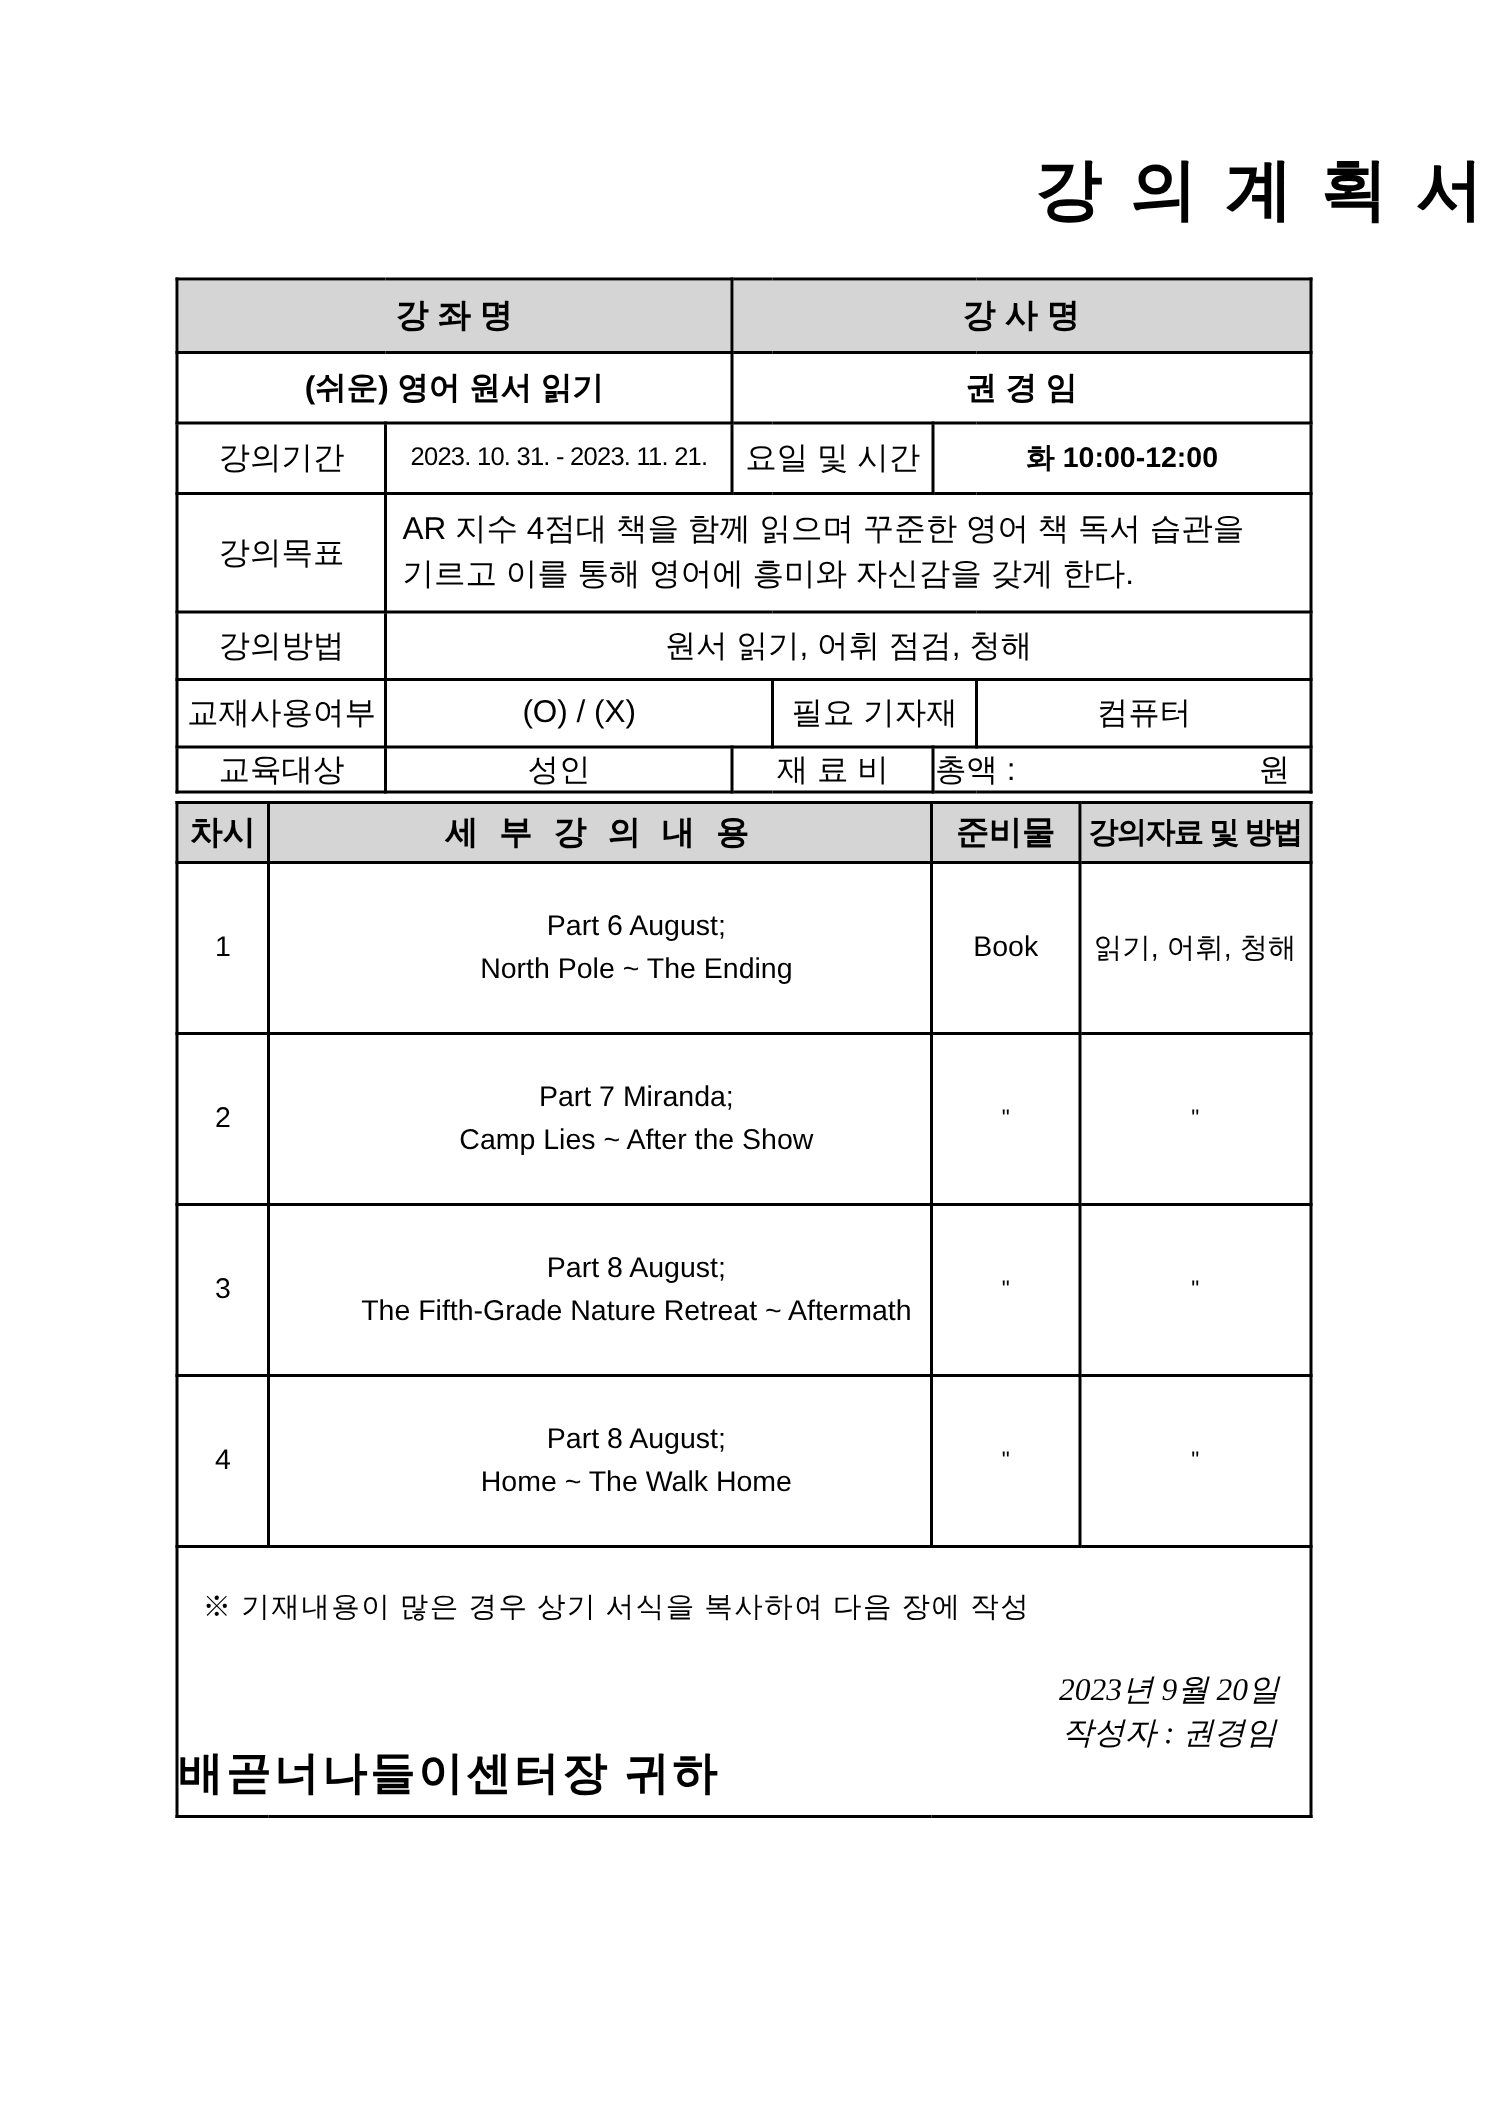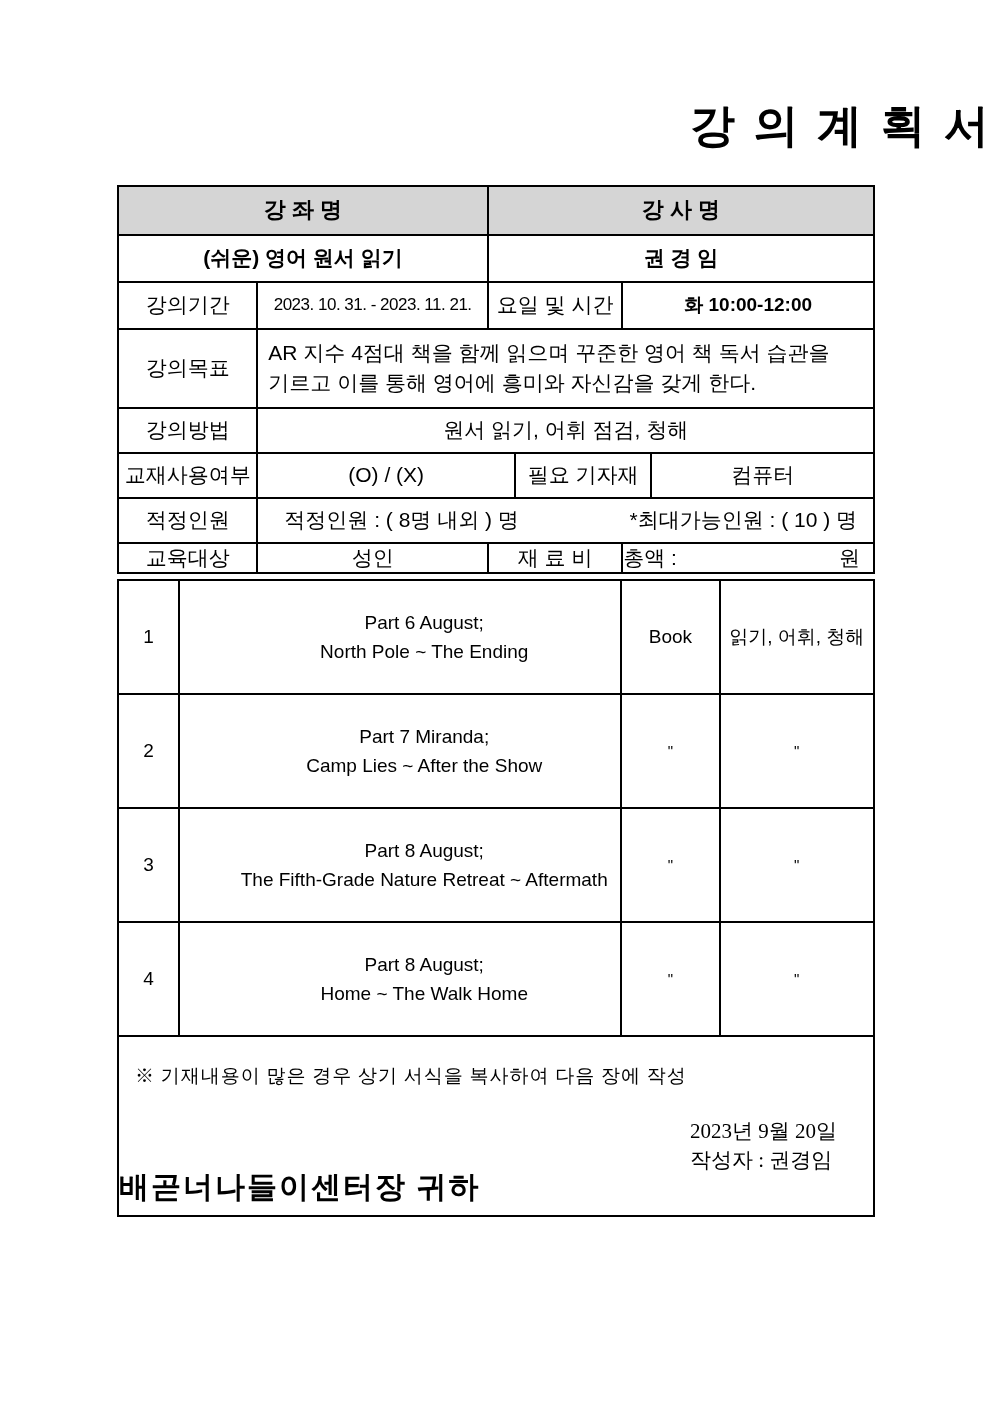--- a/index.html
+++ b/index.html
@@ -60,26 +60,27 @@
     top: 26px;
     left: 16px;
     font-family: "Liberation Serif", serif;
     font-size: 19px;
     letter-spacing: 1px;
     white-space: nowrap;
   }
   .sign-block {
     position: absolute;
     top: 80px;
-    right: 36px;
-    text-align: left;
+    right: 20px;
+    text-align: center;
     font-family: "Liberation Serif", serif;
     font-size: 21px;
     line-height: 29px;
     white-space: nowrap;
+    font-style: italic;
   }
   .recipient {
     position: absolute;
     bottom: 7px;
     left: 0px;
     font-family: "Liberation Serif", serif;
     font-size: 30px;
     font-weight: 600;
     letter-spacing: 2px;
     white-space: nowrap;
@@ -126,29 +127,20 @@
     <tr style="height:45px">
       <td>강의방법</td>
       <td colspan="5">원서 읽기, 어휘 점검, 청해</td>
     </tr>
     <tr style="height:45px">
       <td>교재사용여부</td>
       <td colspan="2">(O) / (X)</td>
       <td colspan="2">필요 기자재</td>
       <td>컴퓨터</td>
     </tr>
-    <tr style="height:45px">
-      <td>적정인원</td>
-      <td colspan="5">
-        <div class="flex-between cap-cell">
-          <span>적정인원 : ( 8명 내외 ) 명</span>
-          <span>*최대가능인원 : ( 10 ) 명</span>
-        </div>
-      </td>
-    </tr>
     <tr style="height:28px">
       <td>교육대상</td>
       <td>성인</td>
       <td colspan="2">재 료 비</td>
       <td colspan="2">
         <div class="flex-between total-cell">
           <span>총액 :</span>
           <span>원</span>
         </div>
       </td>
@@ -157,20 +149,26 @@
     </table>
 
   <table class="sched-table">
     <colgroup>
       <col style="width:61px">
         <col style="width:441px">
         <col style="width:98px">
         <col style="width:154px">
     </colgroup>
     <tbody>
+        <tr style="height:40px">
+      <td class="gray hdr">차시</td>
+      <td class="gray hdr sched-hdr-content">세 부 강 의 내 용</td>
+      <td class="gray hdr">준비물</td>
+      <td class="gray hdr sched-hdr-method">강의자료 및 방법</td>
+    </tr>
     <tr style="height:114px">
       <td class="sched-no">1</td>
       <td class="sched-content">
         <span style="display:block">Part 6 August;</span>
         <span style="display:block">North Pole ~ The Ending</span>
       </td>
       <td class="sched-small">Book</td>
       <td class="sched-small">읽기, 어휘, 청해</td>
     </tr>
     <tr style="height:114px">

